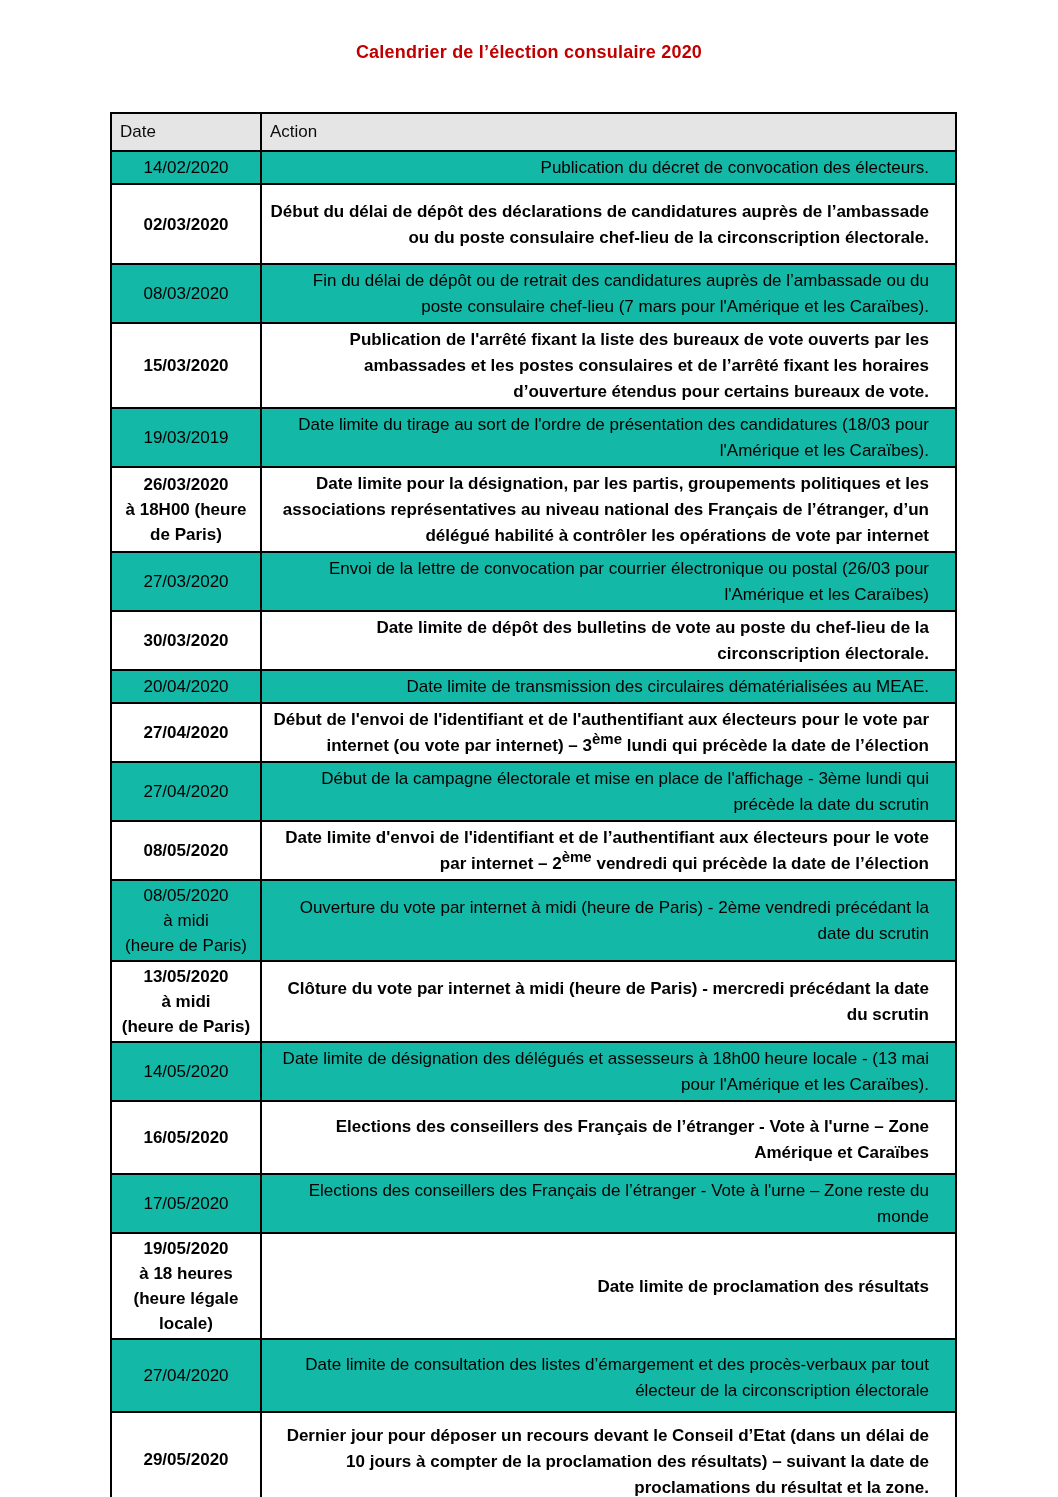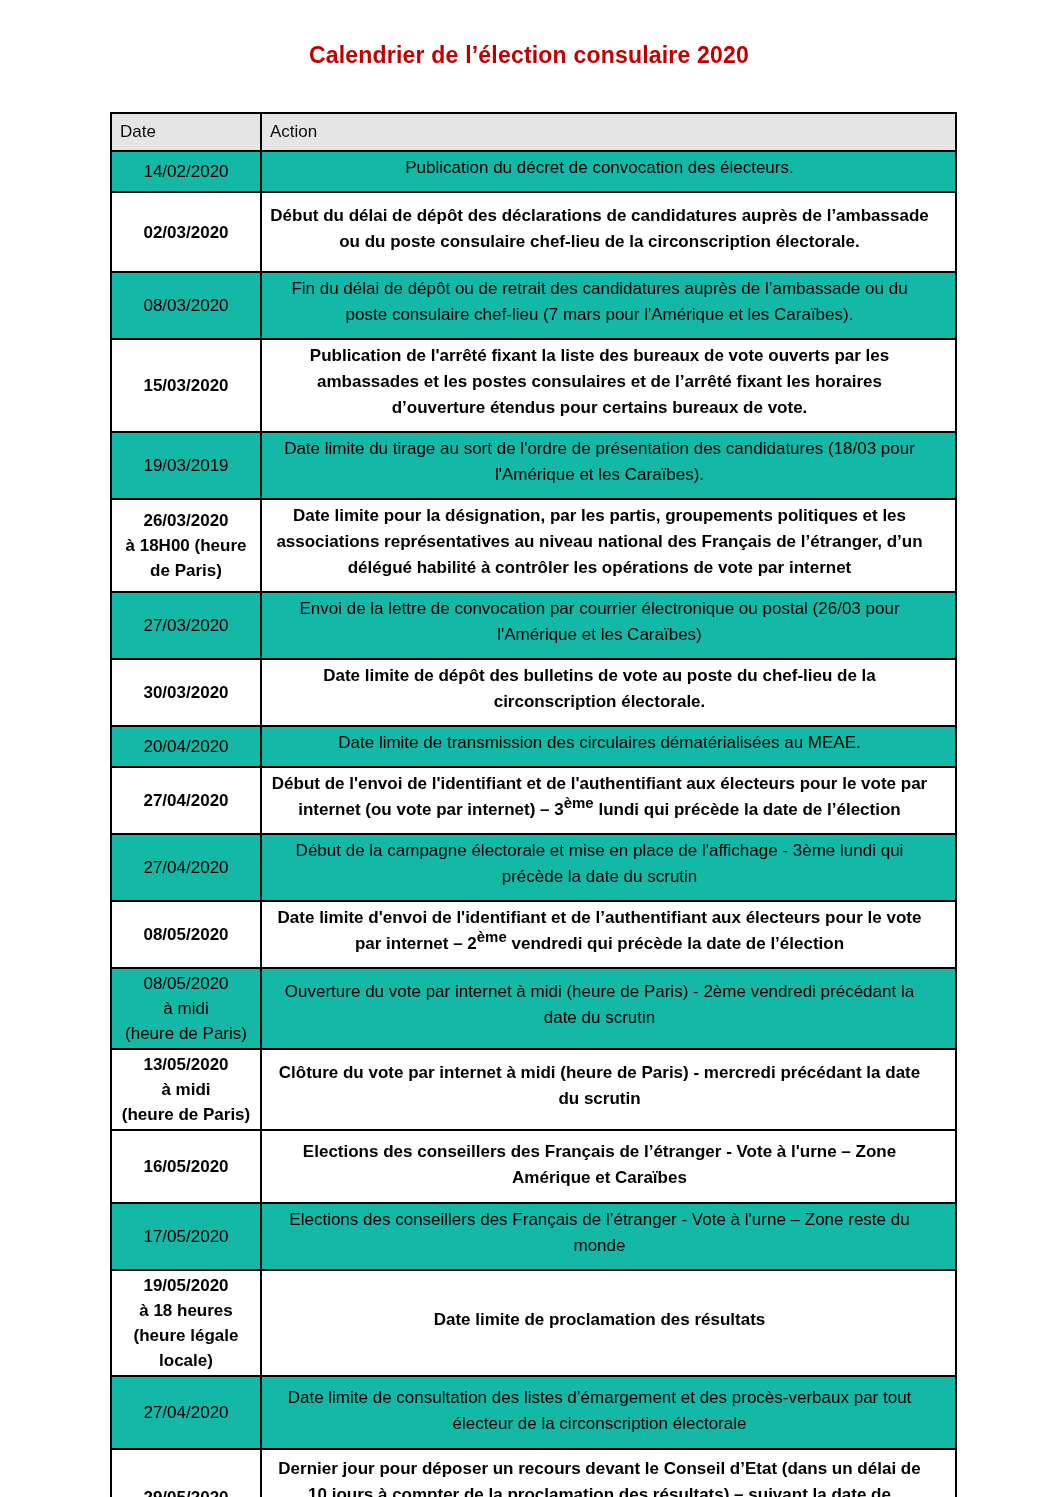--- a/index.html
+++ b/index.html
@@ -12,21 +12,21 @@
     font-family: "Liberation Sans", sans-serif;
     color: #000000;
     overflow: hidden;
   }
   .title {
     position: absolute;
     top: 42px;
     left: 0;
     width: 100%;
     text-align: center;
-    font-size: 23px;
+    font-size: 18px;
     font-weight: bold;
     color: #c00000;
     letter-spacing: 0.2px;
   }
   table.calendar {
     position: absolute;
     top: 112px;
     left: 110px;
     width: 845px;
     border-collapse: collapse;
@@ -48,22 +48,22 @@
     padding: 5px 8px;
     height: 27px;
   }
   td.date-cell {
     text-align: center;
     padding: 2px 4px;
     white-space: pre-line;
     line-height: 25px;
   }
   td.action-cell {
-    text-align: center;
-    padding: 3px 26px 10px 8px;
+    text-align: right;
+    padding: 3px 26px 2px 8px;
     margin-top: 40px;
   }
   tr.shaded td { background: #14b8a6; }
   tr.boldrow td { font-weight: bold; }
   td.vtop { vertical-align: top; padding-top: 6px; }
   .sup {
     vertical-align: super;
     font-size: 15px;
     line-height: 0;
   }
@@ -153,20 +153,24 @@
 à midi
 (heure de Paris)</td>
         <td class="action-cell">Ouverture du vote par internet à midi (heure de Paris) - 2ème vendredi précédant la date du scrutin</td>
       </tr>
       <tr class="boldrow" style="height:75px">
         <td class="date-cell">13/05/2020
 à midi
 (heure de Paris)</td>
         <td class="action-cell">Clôture du vote par internet à midi (heure de Paris) - mercredi précédant la date du scrutin</td>
       </tr>
+      <tr class="shaded" style="height:55px">
+        <td class="date-cell">14/05/2020</td>
+        <td class="action-cell">Date limite de désignation des délégués et assesseurs à 18h00 heure locale - (13 mai pour l'Amérique et les Caraïbes).</td>
+      </tr>
       <tr class="boldrow" style="height:73px">
         <td class="date-cell">16/05/2020</td>
         <td class="action-cell vtop">Elections des conseillers des Français de l’étranger - Vote à l'urne – Zone Amérique et Caraïbes</td>
       </tr>
       <tr class="shaded" style="height:50px">
         <td class="date-cell">17/05/2020</td>
         <td class="action-cell">Elections des conseillers des Français de l’étranger - Vote à l'urne – Zone reste du monde</td>
       </tr>
       <tr class="boldrow" style="height:94px">
         <td class="date-cell">19/05/2020

